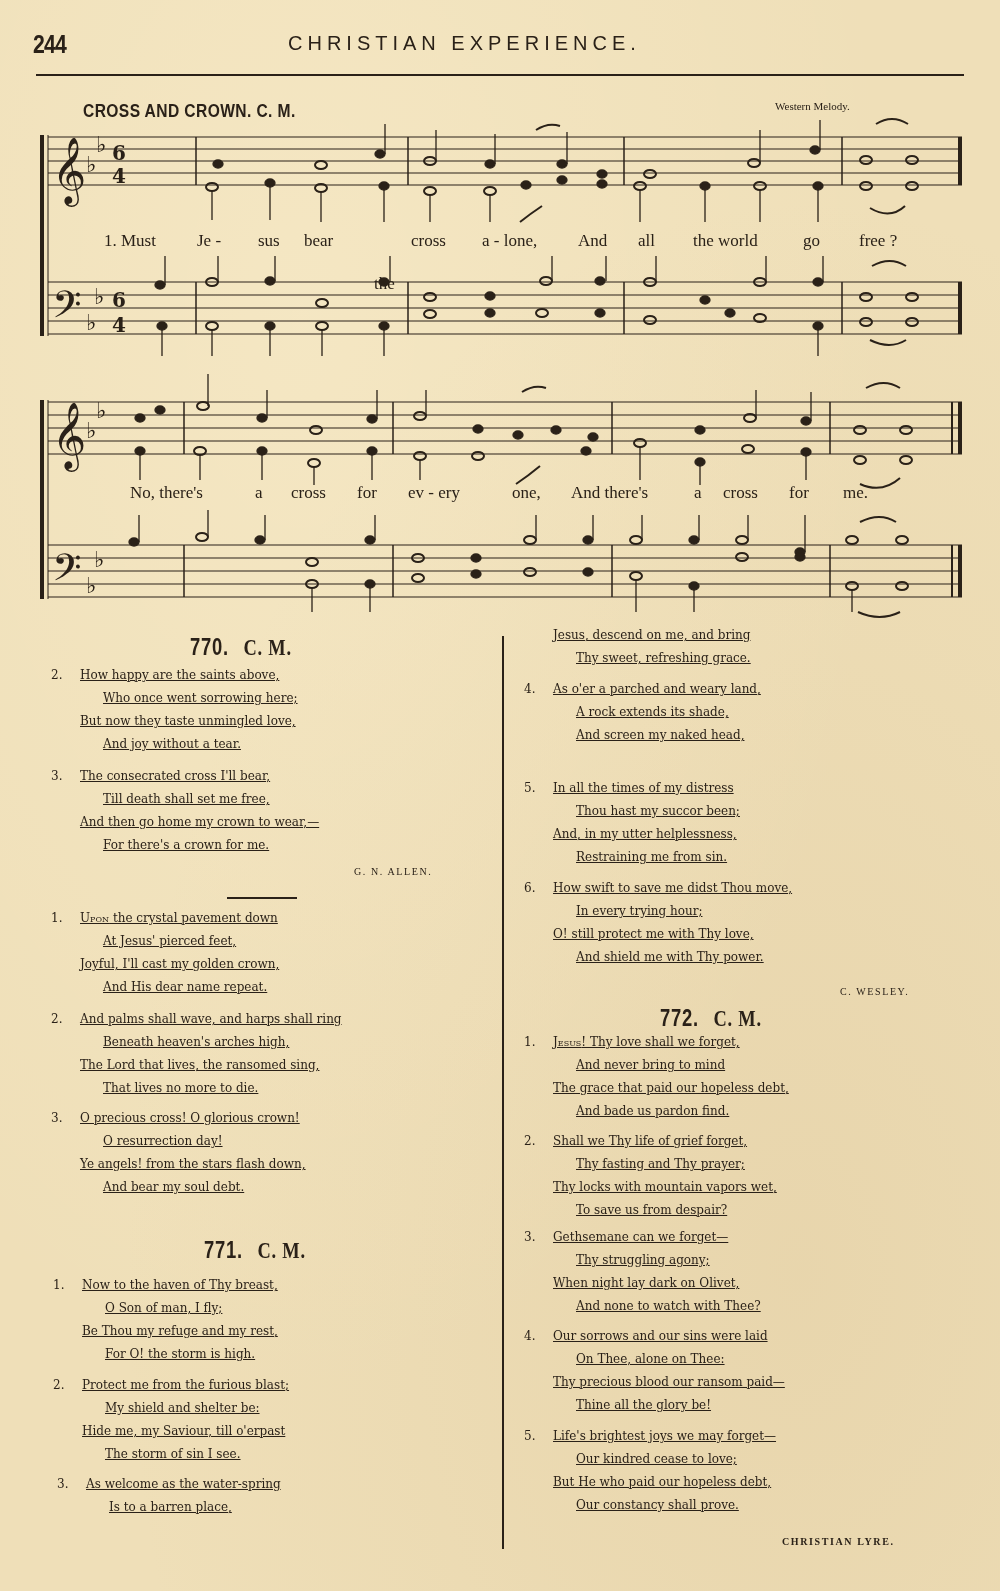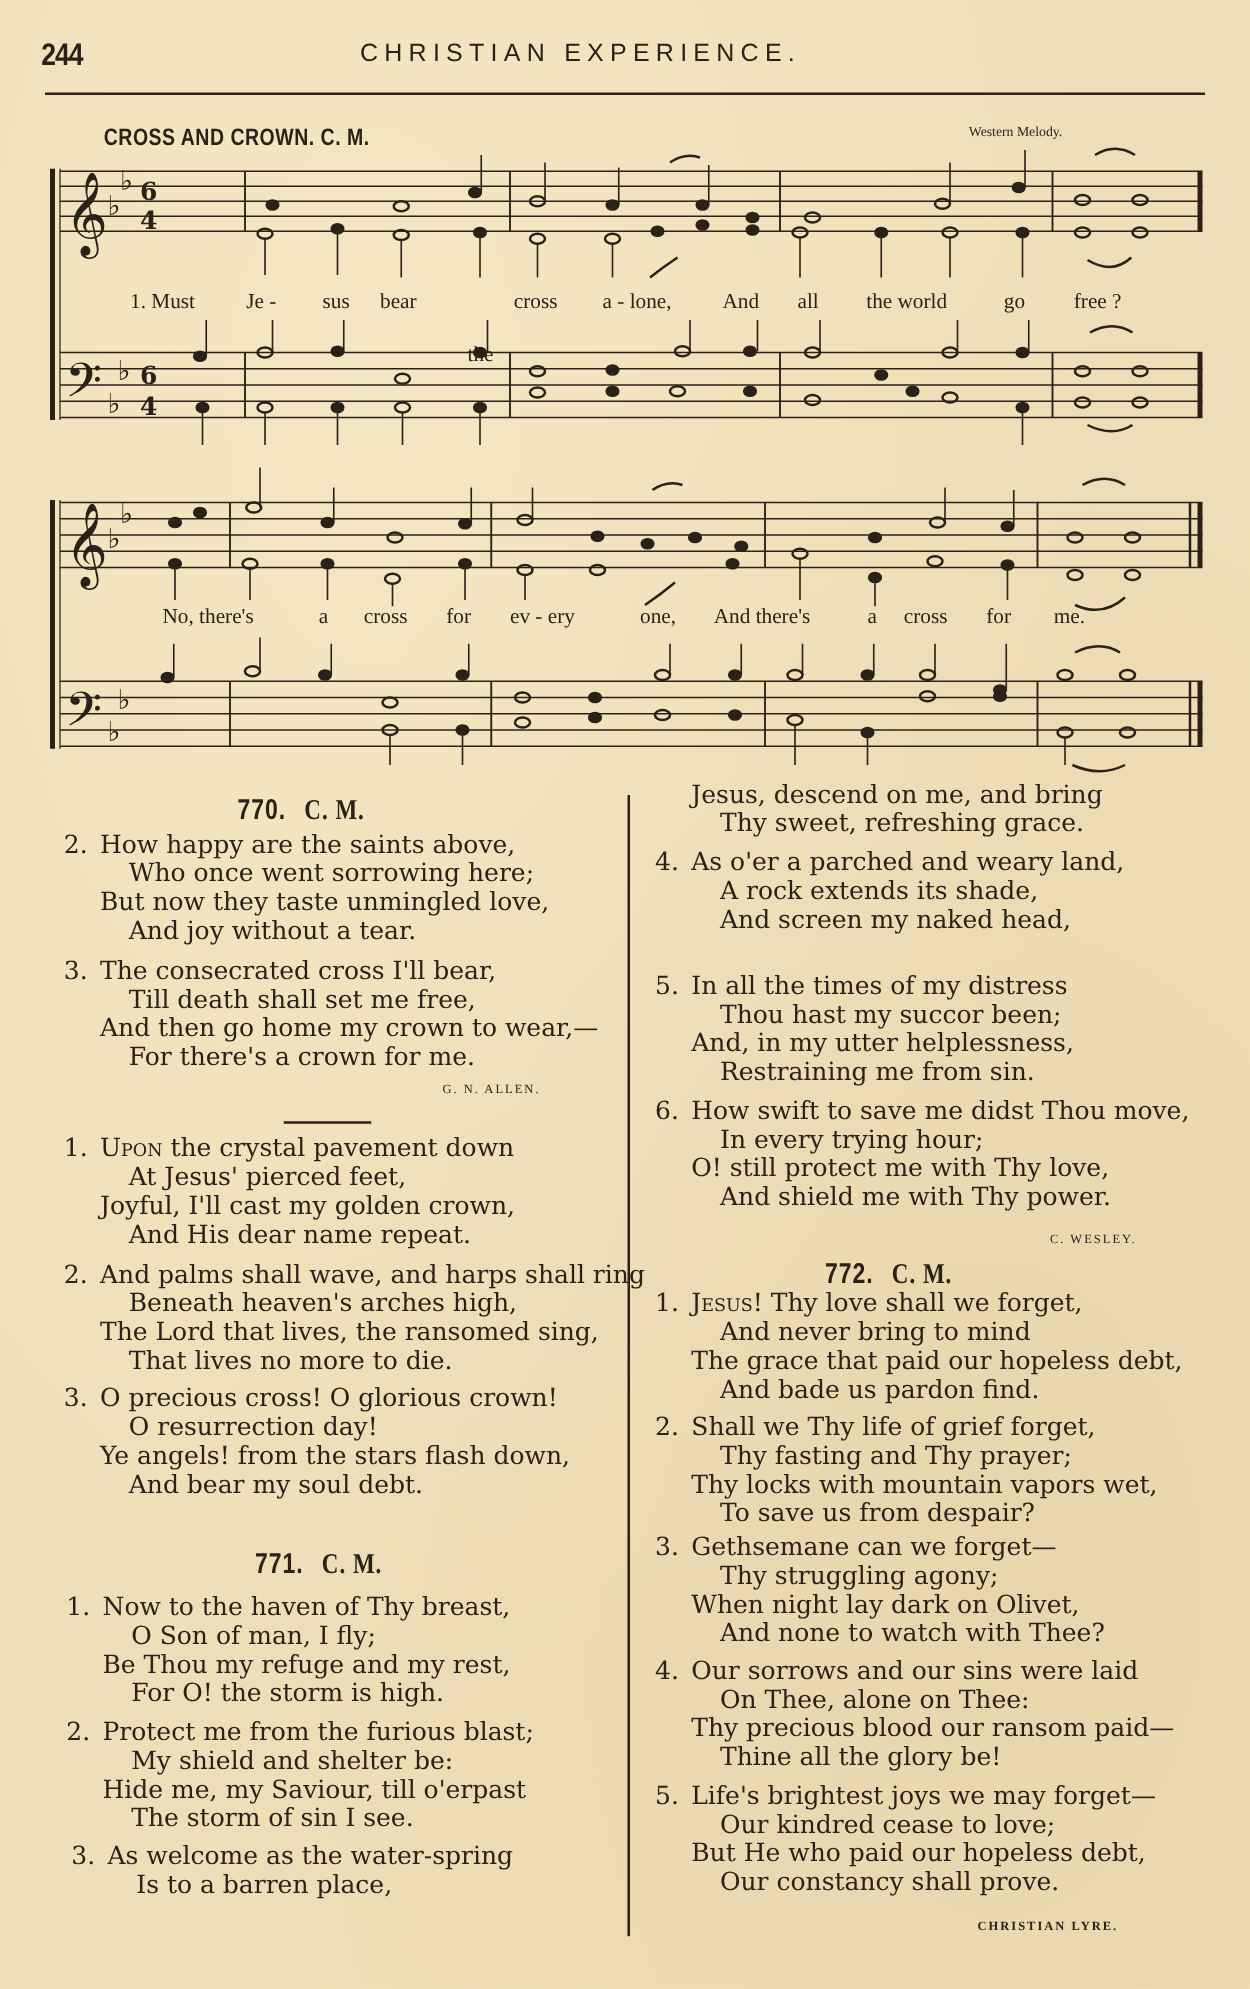--- a/index.html
+++ b/index.html
@@ -24,21 +24,21 @@
   .tune-composer { position:absolute; left:775px; top:100px; font-family:"Liberation Serif", serif; font-size:11px; }
 
   
   .music { position:absolute; left:0; top:0; width:1000px; height:620px; }
   .lyric { position:absolute; font-family:"Liberation Serif", serif; font-size:17px; white-space:nowrap; }
 
   
   .col-divider { position:absolute; left:502px; top:636px; width:2px; height:913px; background:#2a2118; }
   .hymn-head { position:absolute; font-family:"Liberation Sans", sans-serif; font-weight:bold; font-size:23px; transform:scaleX(0.8); transform-origin:left; letter-spacing:1px; }
   .hymn-head .meter { font-family:"Liberation Serif", serif; font-weight:bold; margin-left:18px; }
-  .stanza { position:absolute; font-family:"DejaVu Serif", serif; font-size:20px; line-height:23px; }
+  .stanza { position:absolute; font-family:"DejaVu Serif", serif; font-size:12px; line-height:23px;text-decoration:underline; }
   .stanza .line { white-space:nowrap; display:block; }
   .stanza .num { position:absolute; left:-29px; top:0; }
   .stanza .ind { padding-left:23px; }
   .sc { font-variant:small-caps;margin-top:11px; }
   .author { position:absolute; font-family:"Liberation Serif", serif; font-size:10px; letter-spacing:1.6px; }
   .author.bold { font-weight:bold; }
   .short-rule { position:absolute; left:227px; top:897px; width:70px; height:2px; background:#2a2118; }
 </style>
 </head>
 <body>

